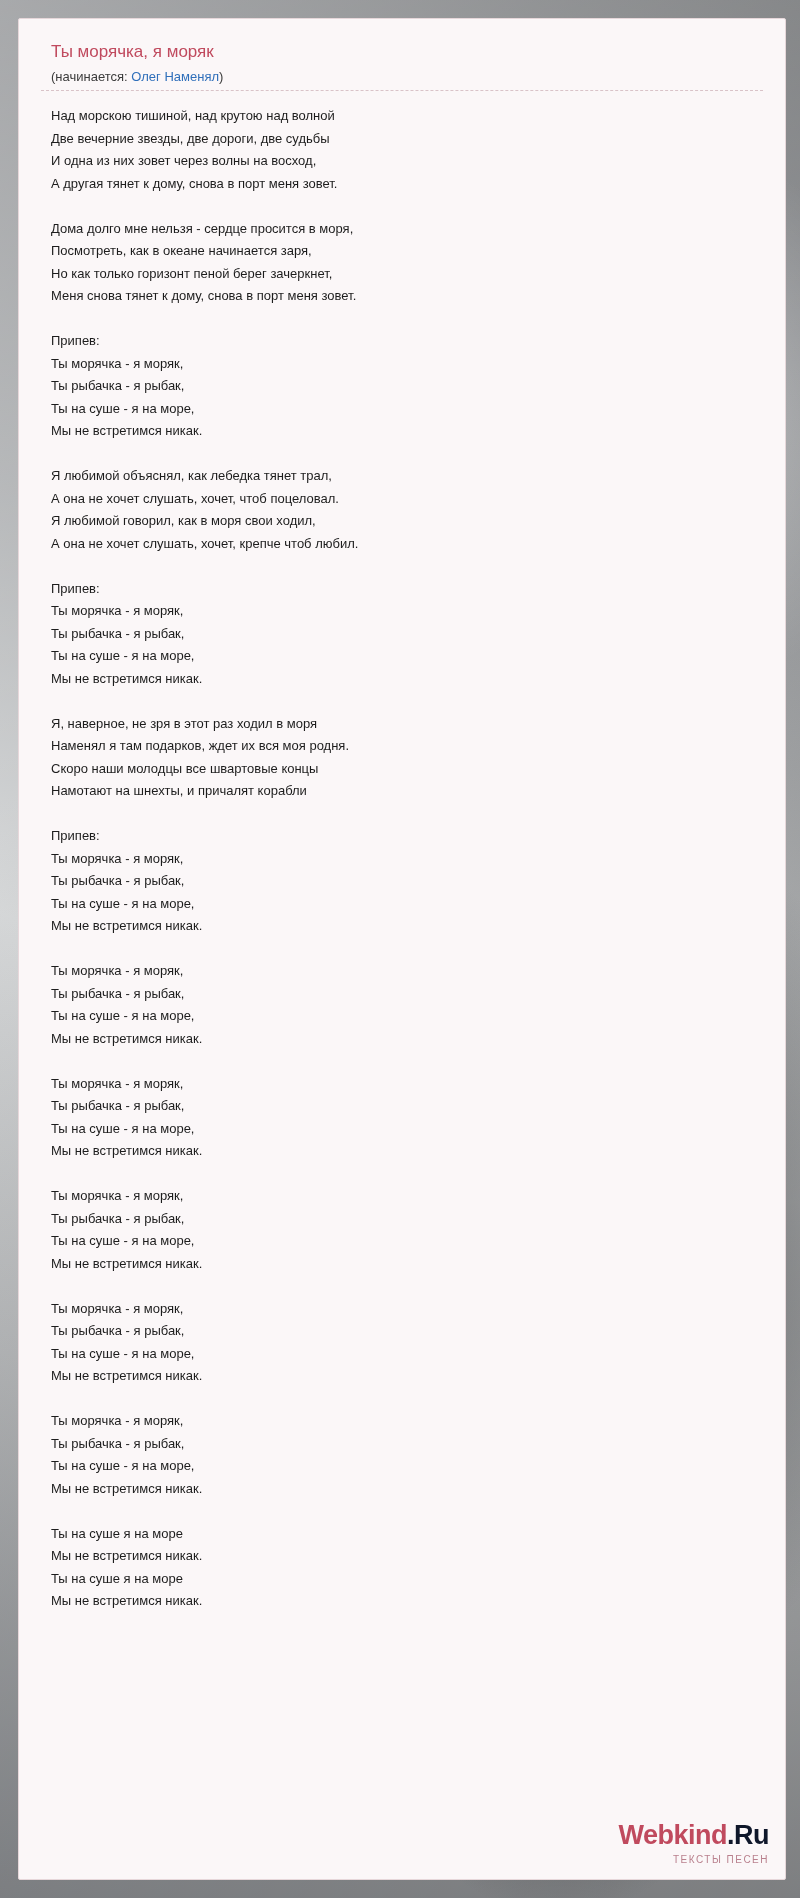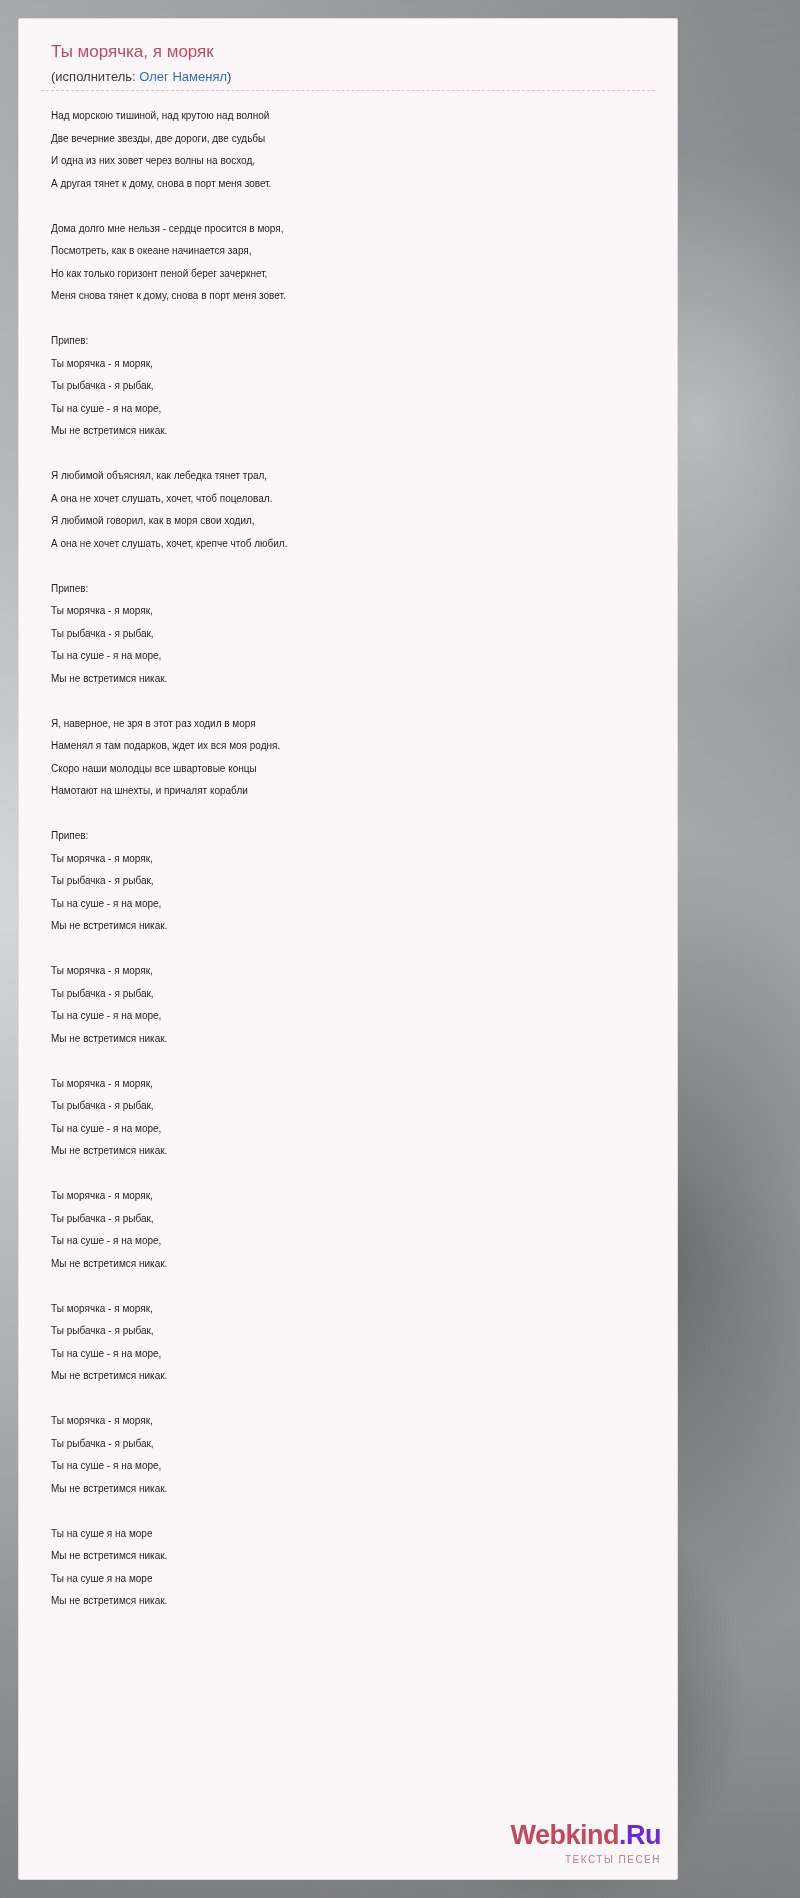--- a/index.html
+++ b/index.html
@@ -39,21 +39,21 @@
     width: 660px;
     min-height: 1862px;
   }
 
   .song-card {
     background: #fbf7f8;
     border: 1px solid #e6d7da;
     border-radius: 2px;
     padding: 18px 22px 26px 22px;
     box-sizing: border-box;
-    width: 660px;
+    width: 768px;
     min-height: 1862px;
     position: relative;
   }
 
   .song-title {
     color: #c04a5e;
     font-size: 17px;
     line-height: 22px;
     margin: 4px 0 6px 10px;
     font-weight: normal;
@@ -69,61 +69,61 @@
     text-decoration: none;
   }
 
   .divider {
     border: 0;
     border-top: 1px dashed #d9c3c8;
     margin: 6px 0 14px 0;
   }
 
   .lyrics {
-    font-size: 10px;
+    font-size: 13px;
     line-height: 22.5px;
     color: #1d1d1d;
     white-space: pre-wrap;
     margin: 4px 0 0 10px;
     font-family: "Liberation Sans", sans-serif;
   }
 
   .watermark {
     position: absolute;
     right: 16px;
     bottom: 14px;
     text-align: right;
     line-height: 1;
   }
   .wm-main {
     font-size: 27px;
     font-weight: bold;
     color: #c04a5e;
     letter-spacing: -0.5px;
   }
-  .wm-main .wm-ru { color: #6d28d9; font-weight: bold; }
+  .wm-main .wm-ru { color: #0f172a; font-weight: bold; }
   .wm-sub {
     font-size: 10px;
     color: #b9808d;
     letter-spacing: 1.5px;
     margin-top: 6px;
   }
 </style>
 </head>
 <body>
 
 <div class="bg-photo"></div>
 
 <div class="page-wrap">
   <div class="song-card">
 
     <h1 class="song-title">Ты морячка, я моряк</h1>
 
     <div class="artist-line">
-      <span>(исполнитель:</span>
+      <span>(начинается:</span>
       <a class="artist-link" href="#">Олег Наменял</a><span>)</span>
     </div>
 
     <hr class="divider">
 
     <div class="lyrics">Над морскою тишиной, над крутою над волной
 Две вечерние звезды, две дороги, две судьбы
 И одна из них зовет через волны на восход,
 А другая тянет к дому, снова в порт меня зовет.
 

